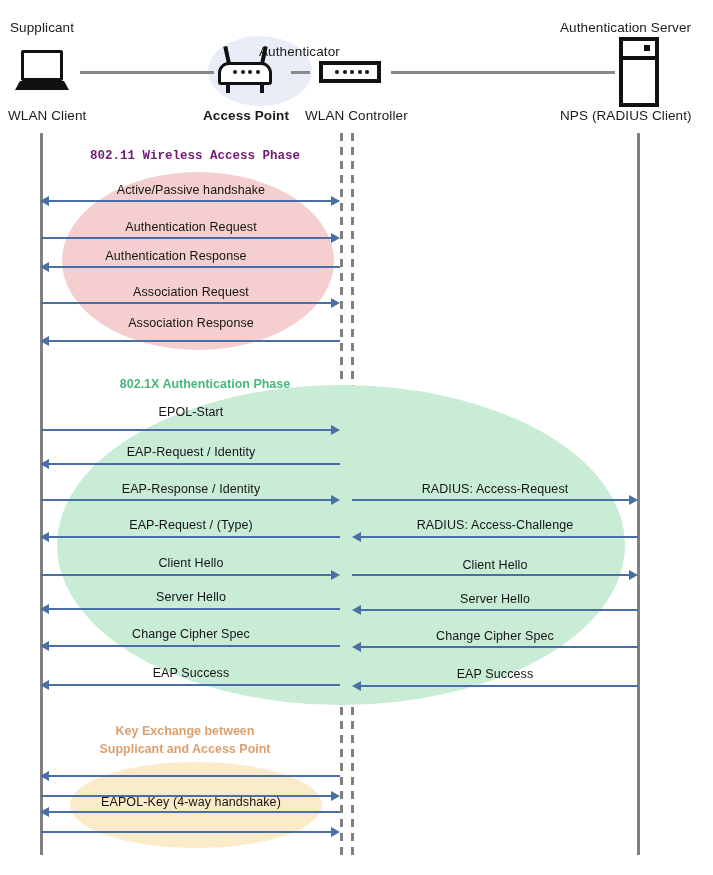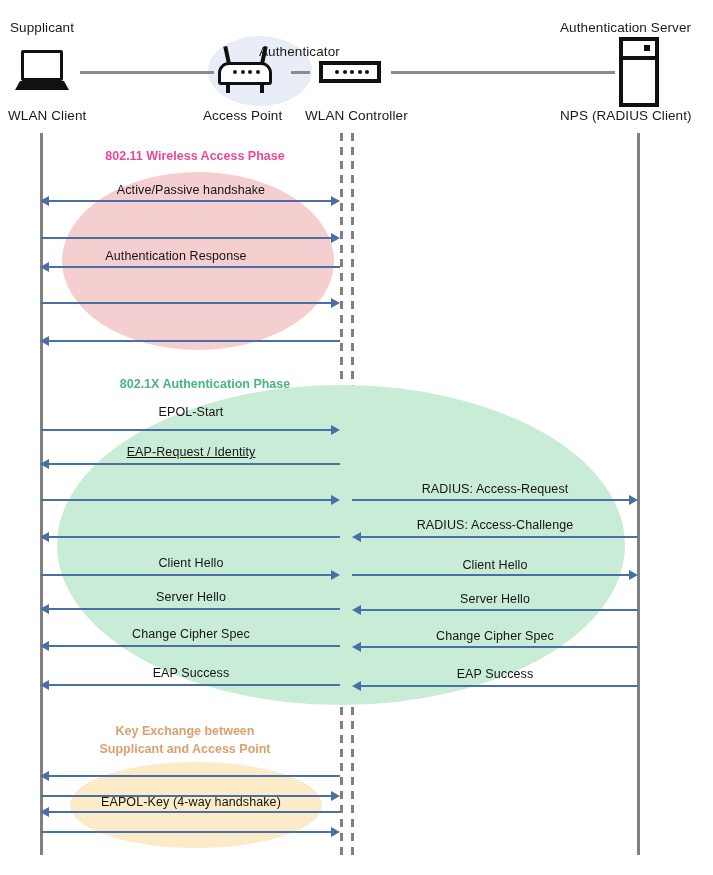--- a/index.html
+++ b/index.html
@@ -161,21 +161,21 @@
 
   
   .phase-title {
     position: absolute;
     font-size: 12.5px;
     font-weight: 600;
     white-space: nowrap;
     text-align: center;
     line-height: 18px;
   }
-  .pt-red    { color: #ec4899; }
+  .pt-red    { color: #701a75; font-family: Liberation Mono, monospace; }
   .pt-green  { color: #47b77d; }
   .pt-orange { color: #dba06e; }
 
   
   .arrow-line {
     position: absolute;
     height: 1.6px;
     background: #4a6fa5;
   }
   .arrow-head {
@@ -246,70 +246,75 @@
     </div>
   </div>
 
   <div class="icon-wrap" style="left:619px; top:37px; width:40px; height:70px;">
     <div class="srv-body"></div>
     <div class="srv-divider"></div>
     <div class="srv-led"></div>
   </div>
 
   <div class="node-label" style="left:8px; top:108px;">WLAN Client</div>
-  <div class="node-label" style="left:203px; top:108px;">Access Point</div>
+  <div class="node-label" style="left:203px; top:108px;font-weight:bold;">Access Point</div>
   <div class="node-label" style="left:305px; top:108px;">WLAN Controller</div>
   <div class="node-label" style="left:560px; top:108px;">NPS (RADIUS Client)</div>
 
   <div class="lifeline-solid" style="left:40px; top:133px; height:722px;"></div>
   <div class="lifeline-dashed" style="left:340px; top:133px; height:722px;"></div>
   <div class="lifeline-dashed" style="left:351px; top:133px; height:722px;"></div>
   <div class="lifeline-solid" style="left:637px; top:133px; height:722px;"></div>
 
   <div class="phase-ellipse ell-pink" style="left:62px; top:172px; width:272px; height:178px;"></div>
 
   <div class="phase-title pt-red" style="left:80px; top:147px; width:230px;">802.11 Wireless Access Phase</div>
 
   <div class="msg-label" style="left:41px; top:183px; width:300px;">Active/Passive handshake</div>
   <div class="arrow-line" style="left:43px; top:200px; width:296px;"></div>
   <div class="arrow-head left" style="left:40px; top:196px;"></div>
   <div class="arrow-head right" style="left:331px; top:196px;"></div>
 
+  <div class="msg-label" style="left:41px; top:220px; width:300px;">Authentication Request</div>
   <div class="arrow-line" style="left:41px; top:237px; width:294px;"></div>
   <div class="arrow-head right" style="left:331px; top:233px;"></div>
 
   <div class="msg-label" style="left:26px; top:249px; width:300px;">Authentication Response</div>
   <div class="arrow-line" style="left:43px; top:266px; width:297px;"></div>
   <div class="arrow-head left" style="left:40px; top:262px;"></div>
 
+  <div class="msg-label" style="left:41px; top:285px; width:300px;">Association Request</div>
   <div class="arrow-line" style="left:41px; top:302px; width:294px;"></div>
   <div class="arrow-head right" style="left:331px; top:298px;"></div>
 
+  <div class="msg-label" style="left:41px; top:316px; width:300px;">Association Response</div>
   <div class="arrow-line" style="left:43px; top:340px; width:297px;"></div>
   <div class="arrow-head left" style="left:40px; top:336px;"></div>
 
   <div class="phase-ellipse ell-green" style="left:57px; top:385px; width:568px; height:320px;"></div>
 
   <div class="phase-title pt-green" style="left:90px; top:375px; width:230px;">802.1X Authentication Phase</div>
 
   <div class="msg-label" style="left:41px; top:405px; width:300px;">EPOL-Start</div>
   <div class="arrow-line" style="left:41px; top:429px; width:294px;"></div>
   <div class="arrow-head right" style="left:331px; top:425px;"></div>
 
-  <div class="msg-label" style="left:41px; top:445px; width:300px;text-decoration:underline;">EAP-Request / Identity</div>
+  <div class="msg-label" style="left:41px; top:445px; width:300px;">EAP-Request / Identity</div>
   <div class="arrow-line" style="left:43px; top:463px; width:297px;"></div>
   <div class="arrow-head left" style="left:40px; top:459px;"></div>
 
+  <div class="msg-label" style="left:41px; top:482px; width:300px;">EAP-Response / Identity</div>
   <div class="arrow-line" style="left:41px; top:499px; width:294px;"></div>
   <div class="arrow-head right" style="left:331px; top:495px;"></div>
 
   <div class="msg-label" style="left:352px; top:482px; width:286px;">RADIUS: Access-Request</div>
   <div class="arrow-line" style="left:352px; top:499px; width:278px;"></div>
   <div class="arrow-head right" style="left:629px; top:495px;"></div>
 
+  <div class="msg-label" style="left:41px; top:518px; width:300px;">EAP-Request / (Type)</div>
   <div class="arrow-line" style="left:43px; top:536px; width:297px;"></div>
   <div class="arrow-head left" style="left:40px; top:532px;"></div>
 
   <div class="msg-label" style="left:352px; top:518px; width:286px;">RADIUS: Access-Challenge</div>
   <div class="arrow-line" style="left:360px; top:536px; width:278px;"></div>
   <div class="arrow-head left" style="left:352px; top:532px;"></div>
 
   <div class="msg-label" style="left:41px; top:556px; width:300px;">Client Hello</div>
   <div class="arrow-line" style="left:41px; top:574px; width:294px;"></div>
   <div class="arrow-head right" style="left:331px; top:570px;"></div>

